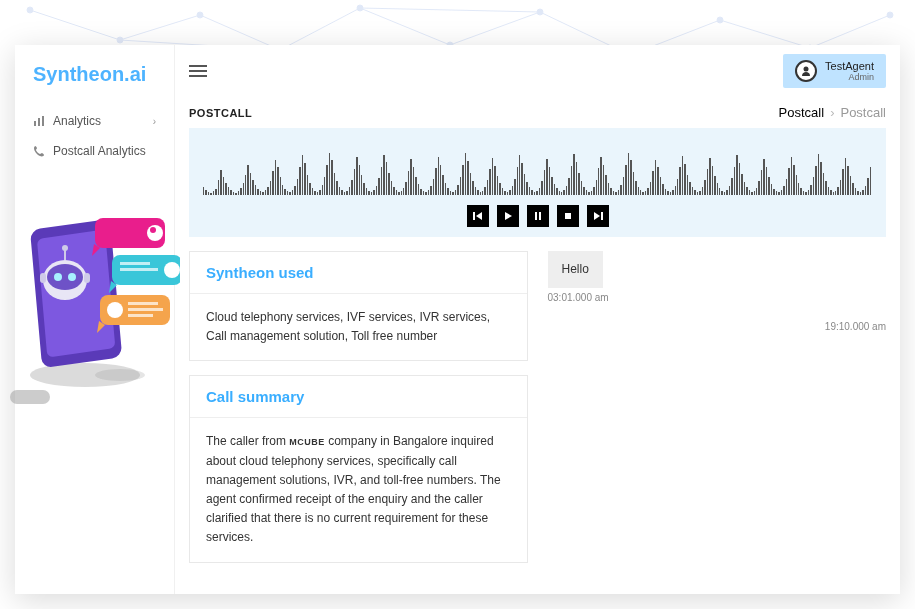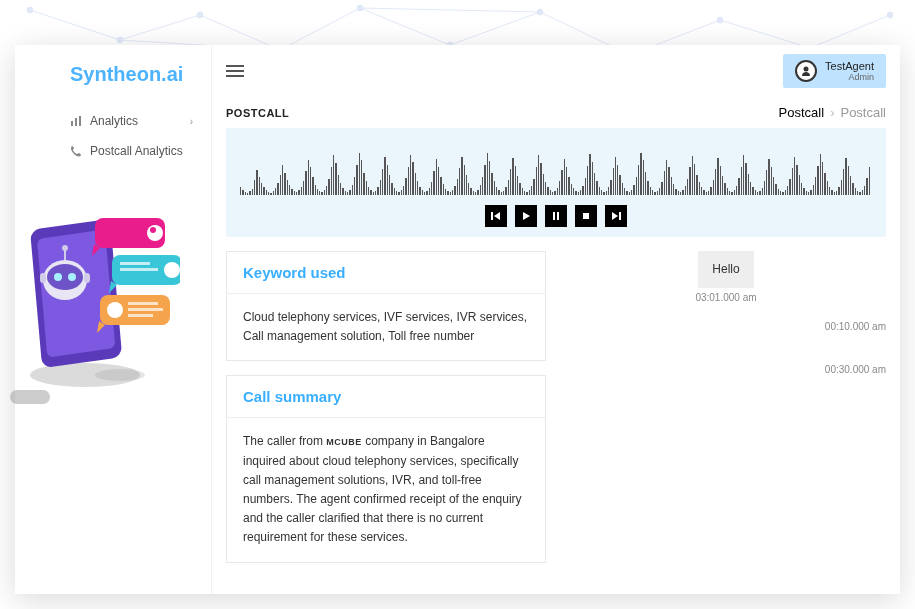--- a/index.html
+++ b/index.html
@@ -1,21 +1,21 @@
 <!DOCTYPE html>
 <html><head>
   <meta charset="utf-8">
   <style>
     * { margin: 0; padding: 0; box-sizing: border-box; }
     body { font-family: -apple-system, BlinkMacSystemFont, 'Segoe UI', sans-serif; background: #fff; width: 915px; height: 609px; overflow: hidden; position: relative; }
     
     
     .network-bg { position: absolute; top: 0; left: 0; right: 0; height: 80px; z-index: 0; opacity: 0.3; }
     
-    .app-shell { position: absolute; top: 45px; left: 15px; right: 15px; bottom: 15px; background: #fff; box-shadow: 0 6px 30px rgba(0,0,0,0.15); display: flex; padding-left: 37px; }
+    .app-shell { position: absolute; top: 45px; left: 15px; right: 15px; bottom: 15px; background: #fff; box-shadow: 0 6px 30px rgba(0,0,0,0.15); display: flex; }
     
     
     .sidebar { width: 160px; border-right: 1px solid #f0f0f0; padding: 18px 0; display: flex; flex-direction: column; }
     .logo { padding: 0 18px 20px; font-size: 20px; font-weight: 600; color: #4db3ff; }
     .nav { list-style: none; }
     .nav-item { display: flex; align-items: center; justify-content: space-between; padding: 8px 18px; font-size: 12px; color: #555; cursor: pointer; }
     .nav-left { display: flex; align-items: center; gap: 8px; }
     .nav-icon { width: 12px; height: 12px; display: inline-flex; align-items: center; justify-content: center; color: #888; }
     .nav-chevron { color: #999; font-size: 10px; }
     
@@ -50,21 +50,21 @@
     .left-col { flex: 1; display: flex; flex-direction: column; gap: 14px; overflow-y: auto; position: relative; }
     .right-col { flex: 1; display: flex; flex-direction: column; overflow-y: auto; padding-left: 6px; }
     
     .card { border: 1px solid #e8e8e8; background: #fff; }
     .card-header { padding: 12px 16px; border-bottom: 1px solid #eee; font-size: 15px; font-weight: 600; color: #3aaeff; }
     .card-body { padding: 14px 16px; font-size: 12px; color: #333; line-height: 1.6; }
     .card-body .brand { font-size: 9px; font-weight: 700; letter-spacing: 0.5px; }
     
     
     .chat-row { margin-bottom: 14px; }
-    .chat-row.left { text-align: center; }
+    .chat-row.left { text-align: left; }
     .chat-row.right { text-align: right; }
     .bubble { display: inline-block; padding: 10px 14px; font-size: 12px; max-width: 85%; line-height: 1.4; }
     .bubble.grey { background: #eee; color: #333; }
     .bubble.mint { background: #c9ead9; color: #222; }
     .bubble .brand { font-size: 9px; font-weight: 700; letter-spacing: 0.5px; }
     .timestamp { font-size: 10px; color: #888; margin-top: 4px; }
     
     
     .robot-illus { position: absolute; left: -10px; top: 200px; width: 190px; height: 200px; z-index: 5; }
     
@@ -510,32 +510,32 @@
               <polygon points="1,1 1,9 7,5" fill="#fff"></polygon>
               <rect x="8" y="1" width="2" height="8" fill="#fff"></rect>
             </svg>
         </div>
       </div>
     </div>
 
     <div class="content-cols">
       <div class="left-col">
         <div class="card">
-          <div class="card-header">Keyword used</div>
+          <div class="card-header">Syntheon used</div>
           <div class="card-body">Cloud telephony services, IVF services, IVR services, Call management solution, Toll free number</div>
         </div>
         <div class="card">
           <div class="card-header">Call summary</div>
           <div class="card-body">
             <span>The caller from </span><span class="brand">MCUBE</span><span> company in Bangalore inquired about cloud telephony services, specifically call management solutions, IVR, and toll-free numbers. The agent confirmed receipt of the enquiry and the caller clarified that there is no current requirement for these services.</span>
           </div>
         </div>
       </div>
 
       <div class="right-col" id="chat-col">
           <div class="chat-row left"><div class="bubble grey">Hello</div><div class="timestamp">03:01.000 am</div></div>
-          <div class="chat-row right"><div class="timestamp">00:10.000 am</div></div>
+          <div class="chat-row right"><div class="timestamp">19:10.000 am</div></div>
           <div class="chat-row right"></div>
-          <div class="chat-row right"><div class="timestamp">00:30.000 am</div></div>
+          <div class="chat-row right"></div>
         </div>
     </div>
   </main>
 </div>
 
 </body></html>

